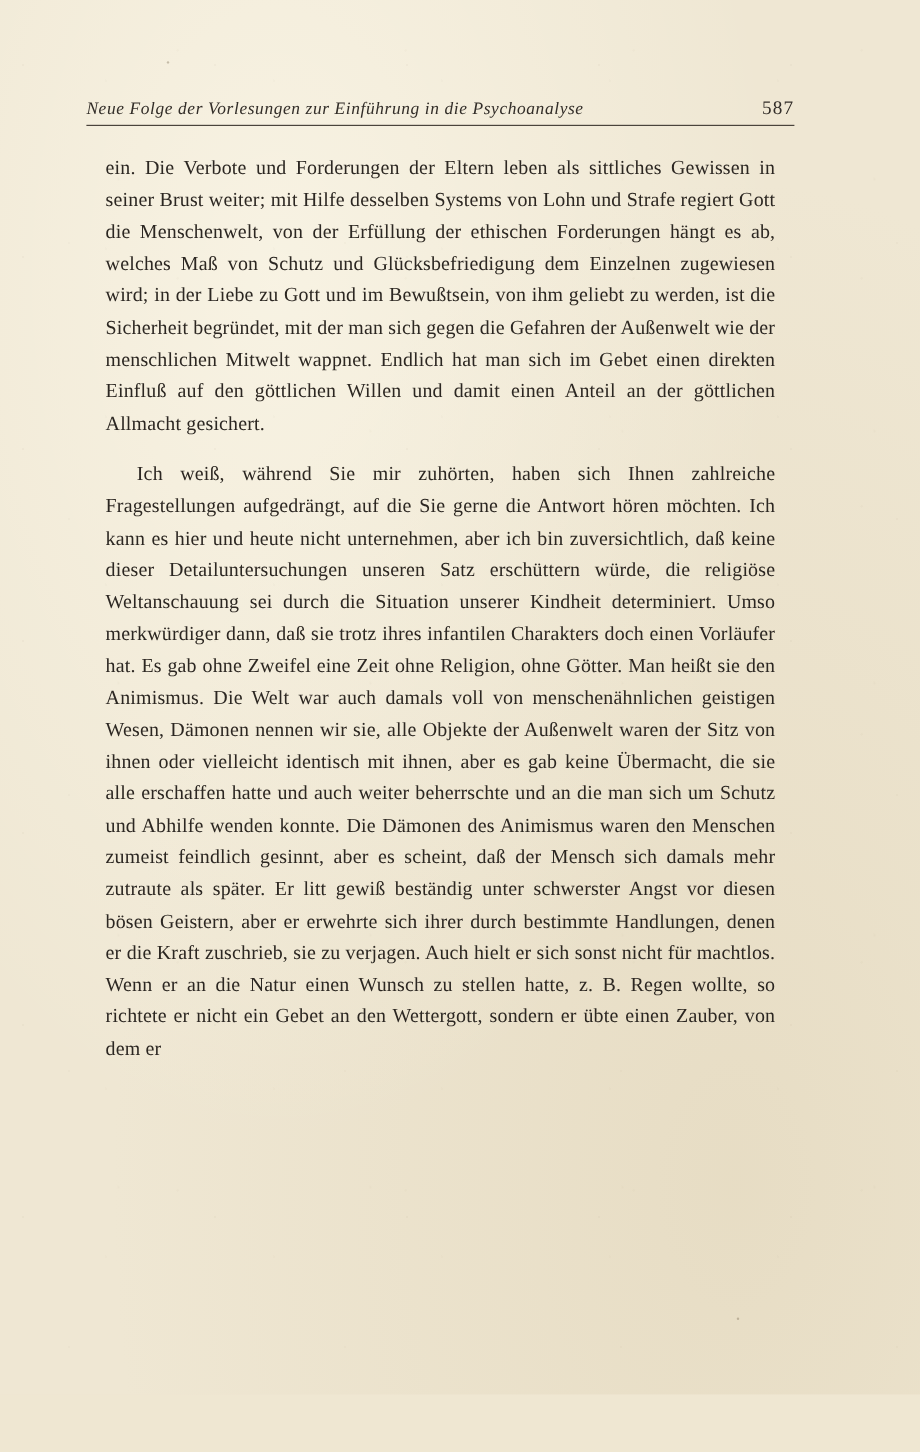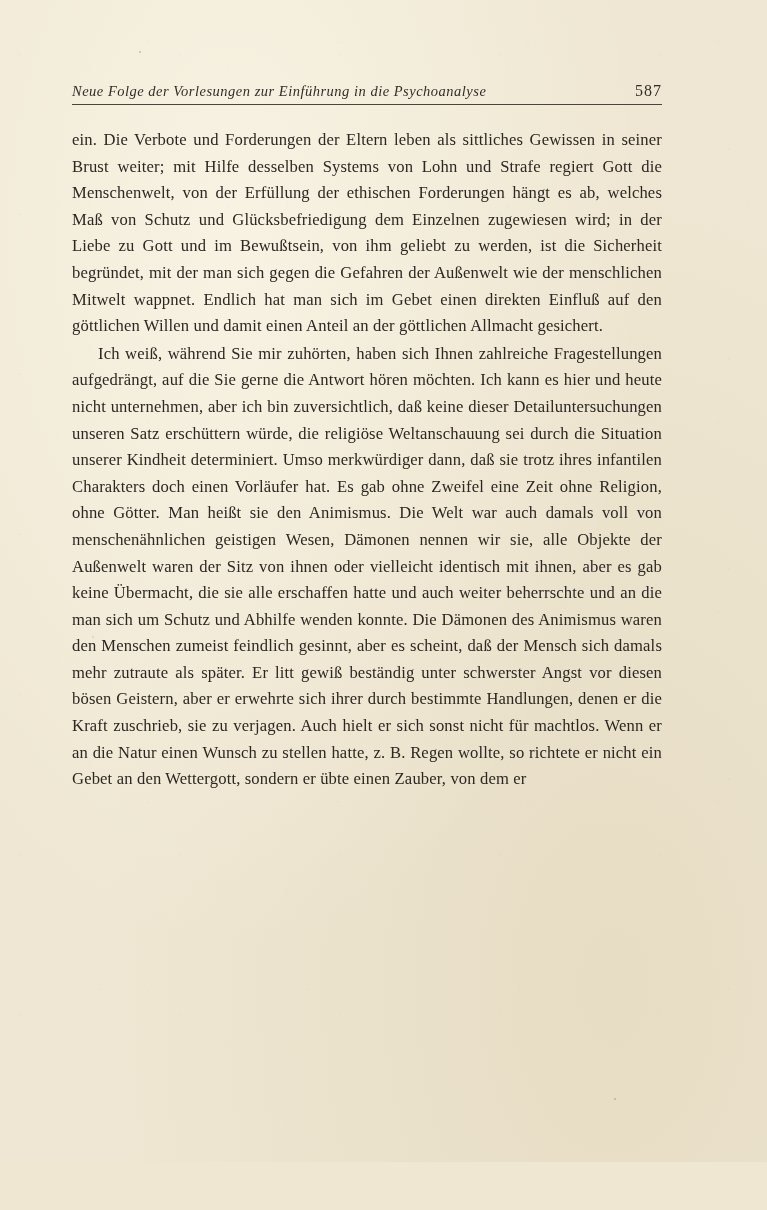--- a/index.html
+++ b/index.html
@@ -44,21 +44,21 @@
     color: #322d28;
     white-space: nowrap;
   }
   .running-head .rh-page {
     font-size: 16px;
     letter-spacing: 1px;
     color: #322d28;
     padding-left: 10px;
   }
   p.body-par {
-    margin: 0;
+    margin: 16px;
     font-size: 16.6px;
     line-height: 26.6px;
     text-align: justify;
     text-justify: inter-word;
     color: #2c2722;
     letter-spacing: 0.15px;
     -webkit-font-smoothing: antialiased;
   }
   p.body-par.indent {
     text-indent: 26px;

